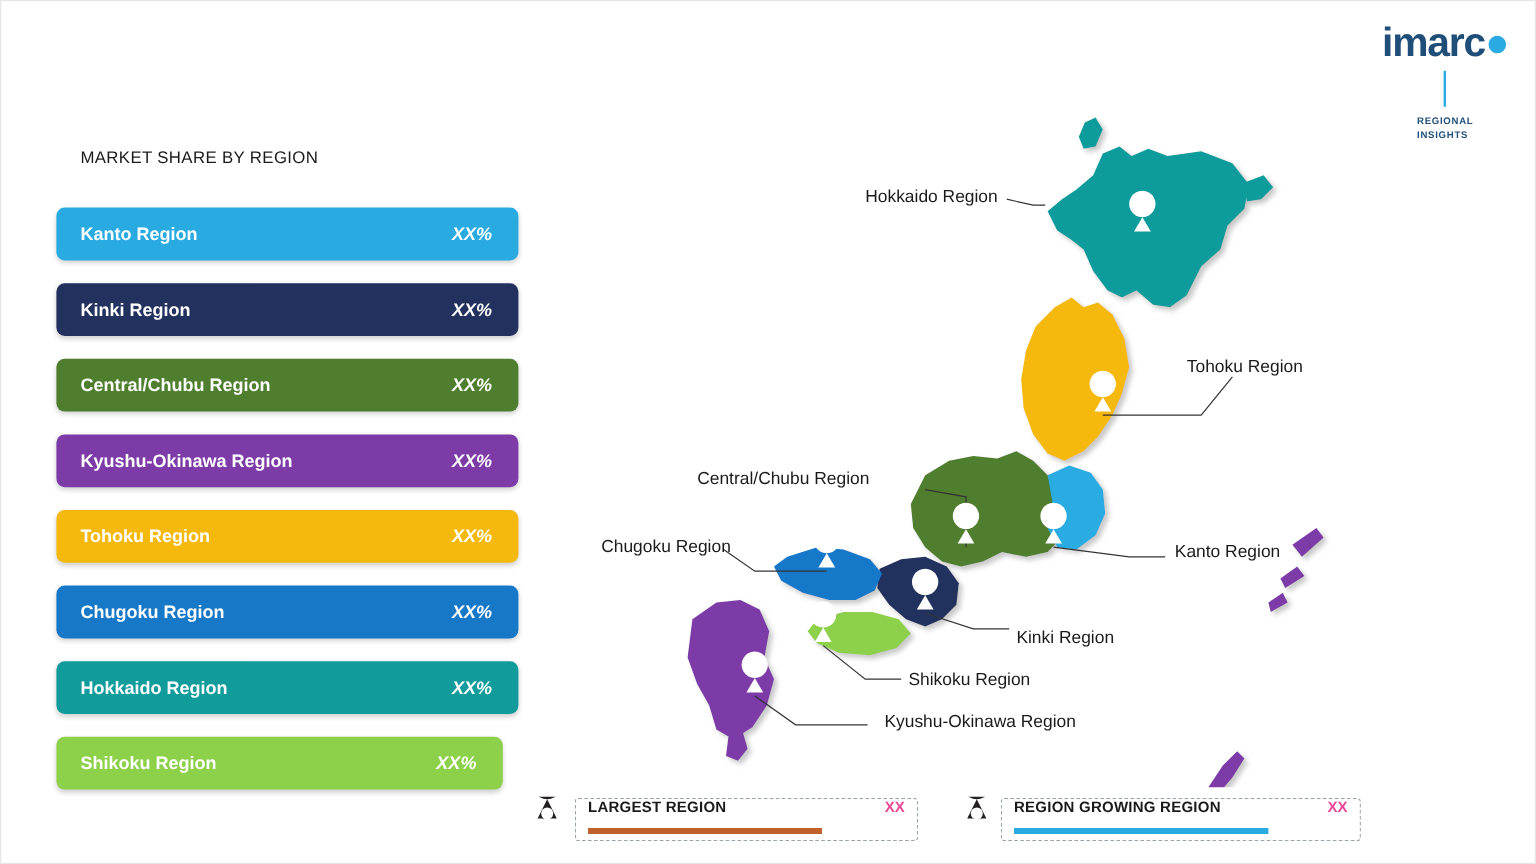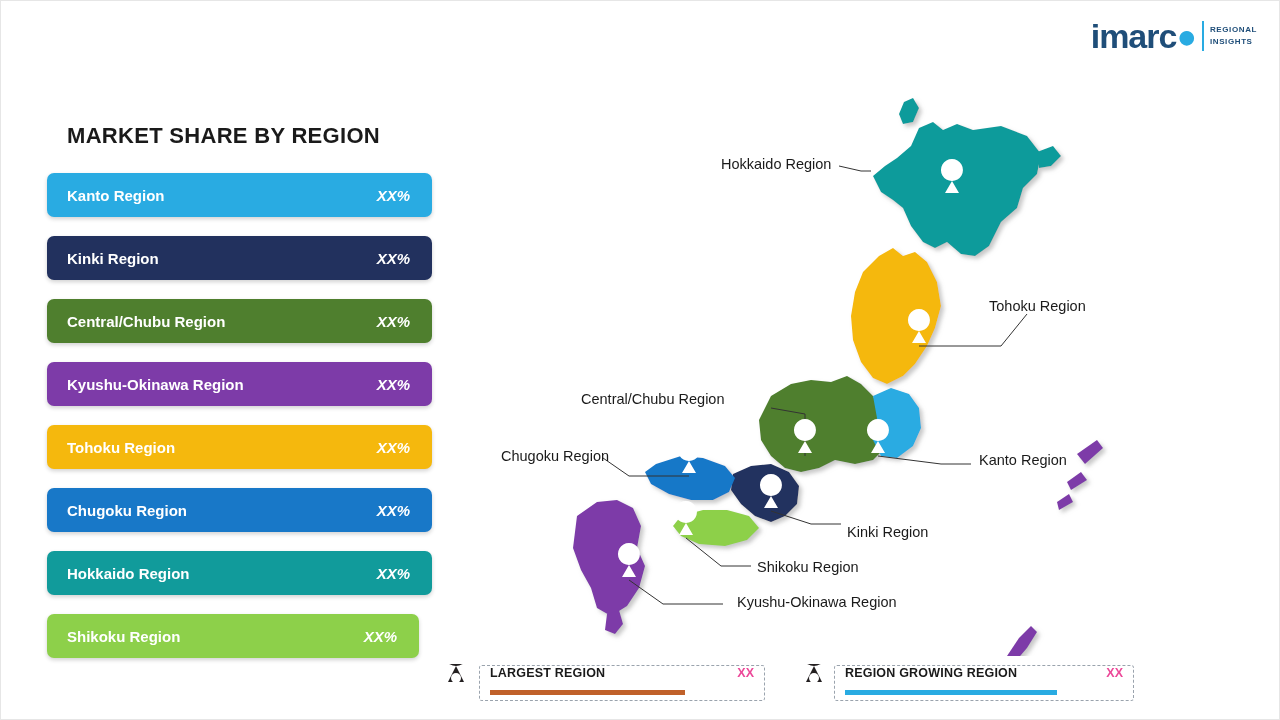--- a/index.html
+++ b/index.html
@@ -24,38 +24,38 @@
     display:flex;align-items:center;justify-content:center;
     box-shadow:3px 3px 6px rgba(0,0,0,.25);
   }
   .title-banner span{
     color:#ffffff;font-size:26px;font-weight:bold;letter-spacing:.5px;
   }
 
   
   .logo{
     position:absolute;right:22px;top:18px;
-    display:flex;align-items:center;gap:6px;
+    display:flex;align-items:center;gap:6px;flex-direction:column;
   }
   .logo .word{
     font-size:34px;font-weight:bold;color:#1f4e79;letter-spacing:-1px;
     line-height:1;
   }
   .logo .word .dot{color:#29abe2;}
   .logo .bar{width:2px;height:30px;background:#29abe2;}
   .logo .sub{
     display:flex;flex-direction:column;justify-content:center;
     font-size:8px;font-weight:bold;color:#1f4e79;line-height:1.45;
     letter-spacing:.6px;
   }
 
   
   .panel-title{
     position:absolute;left:66px;top:122px;
-    font-size:22px;font-weight:bold;color:#1a1a1a;letter-spacing:.3px;
+    font-size:14px;font-weight:normal;color:#1a1a1a;letter-spacing:.3px;
   }
   .bars{position:absolute;left:46px;top:172px;width:392px;}
   .bar-row{
     height:44px;border-radius:7px;margin-bottom:19px;
     display:flex;align-items:center;justify-content:space-between;
     padding:0 22px 0 20px;box-sizing:border-box;
     box-shadow:0 2px 4px rgba(0,0,0,.18);
     color:#ffffff;
   }
   .bar-label{font-size:15px;font-weight:bold;}

